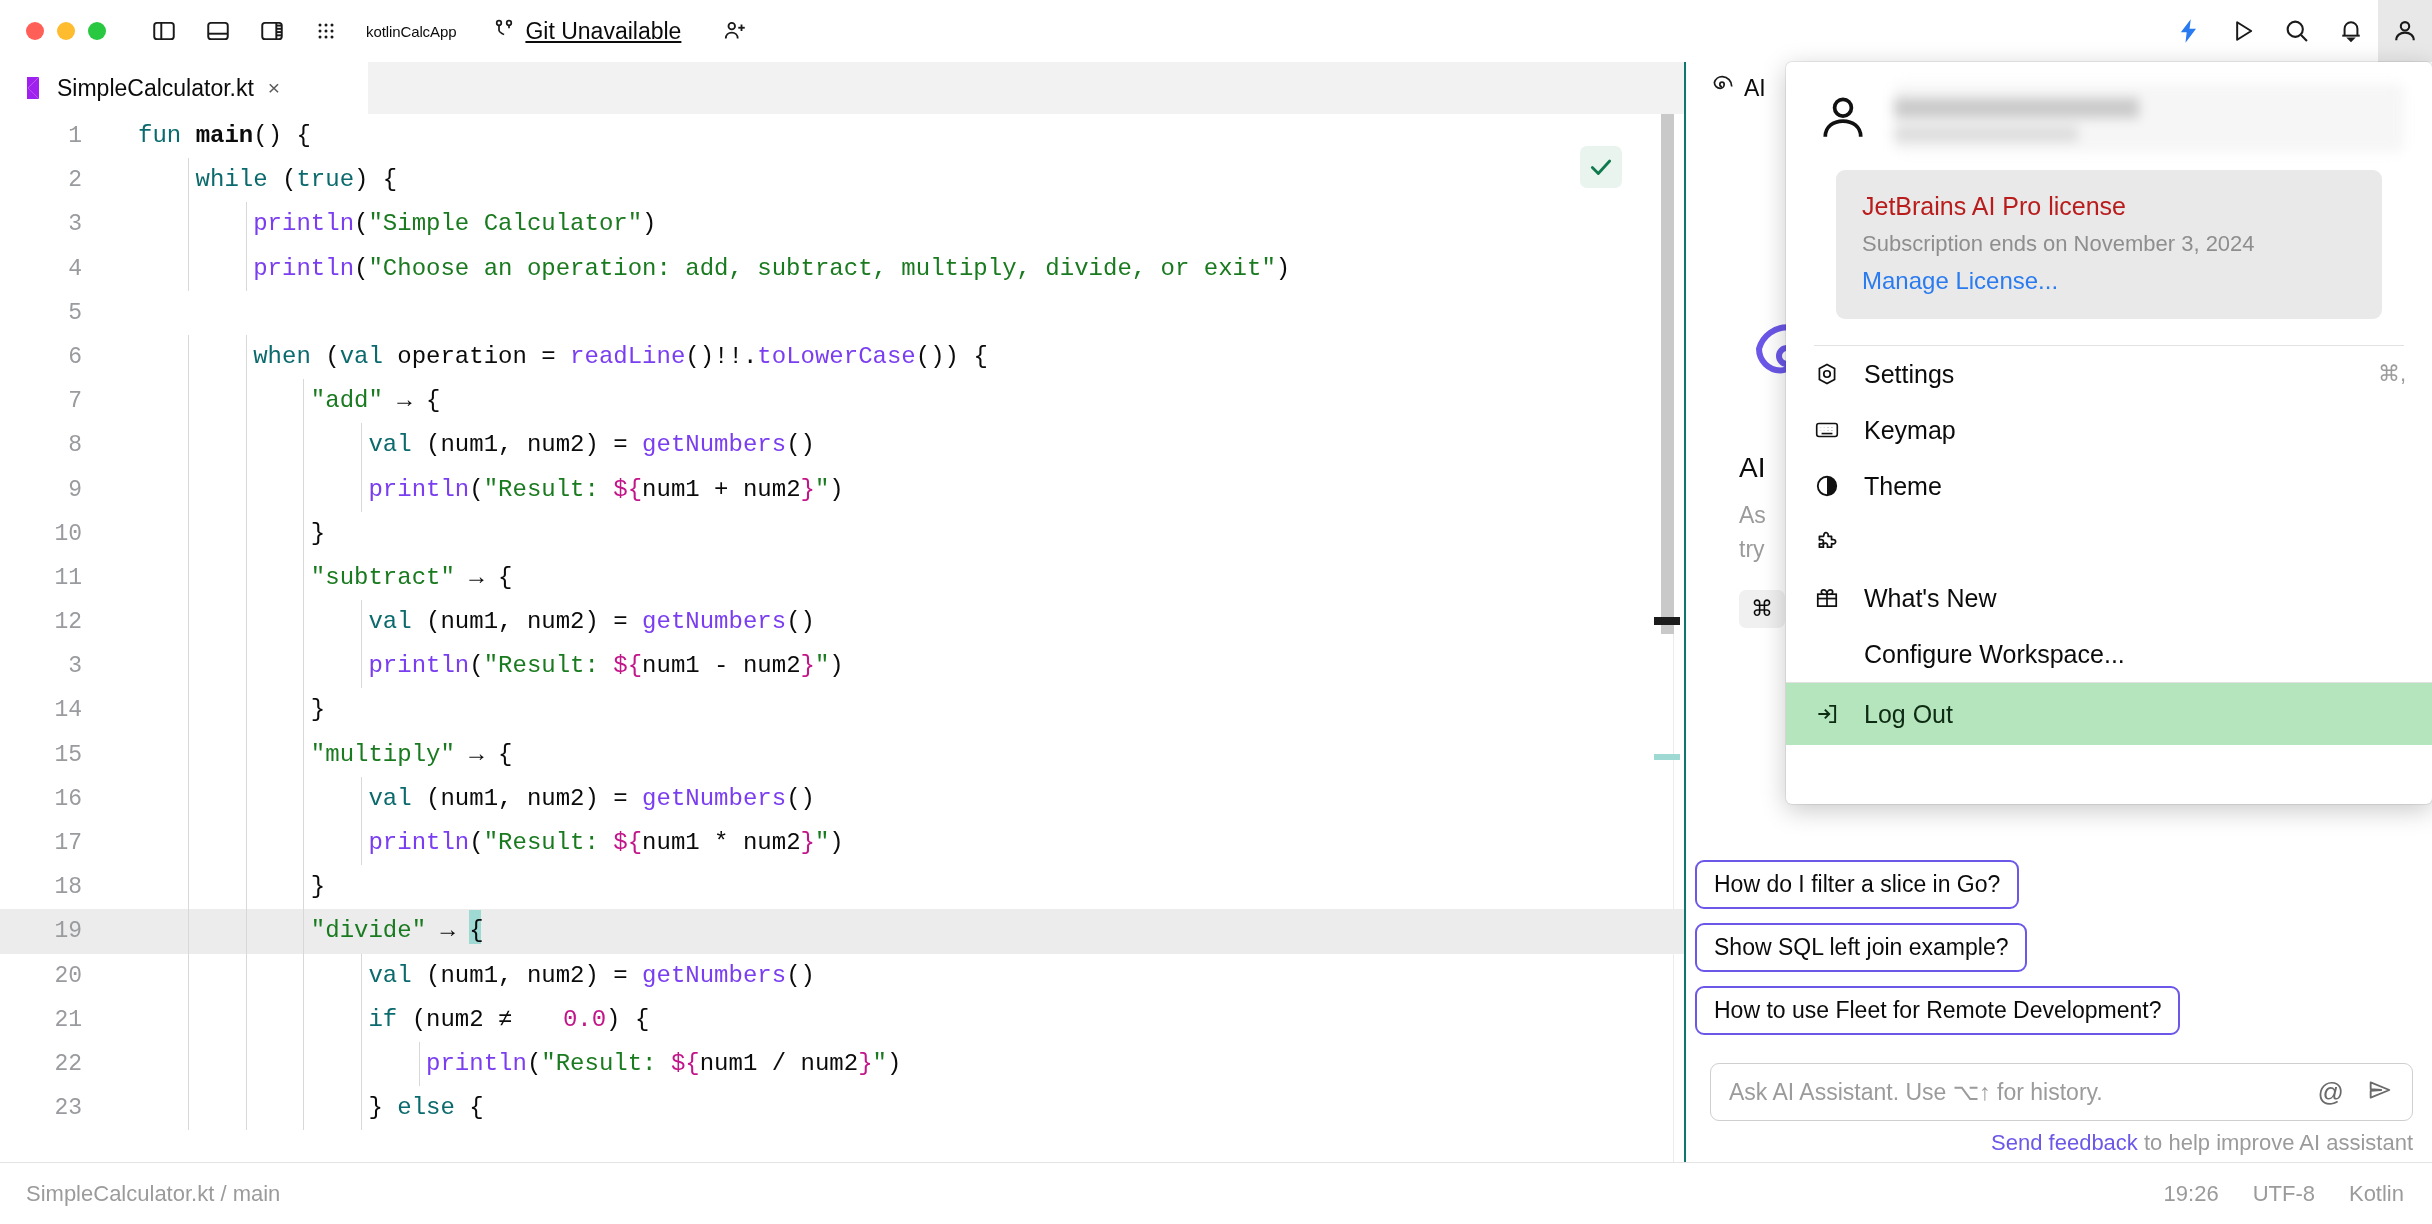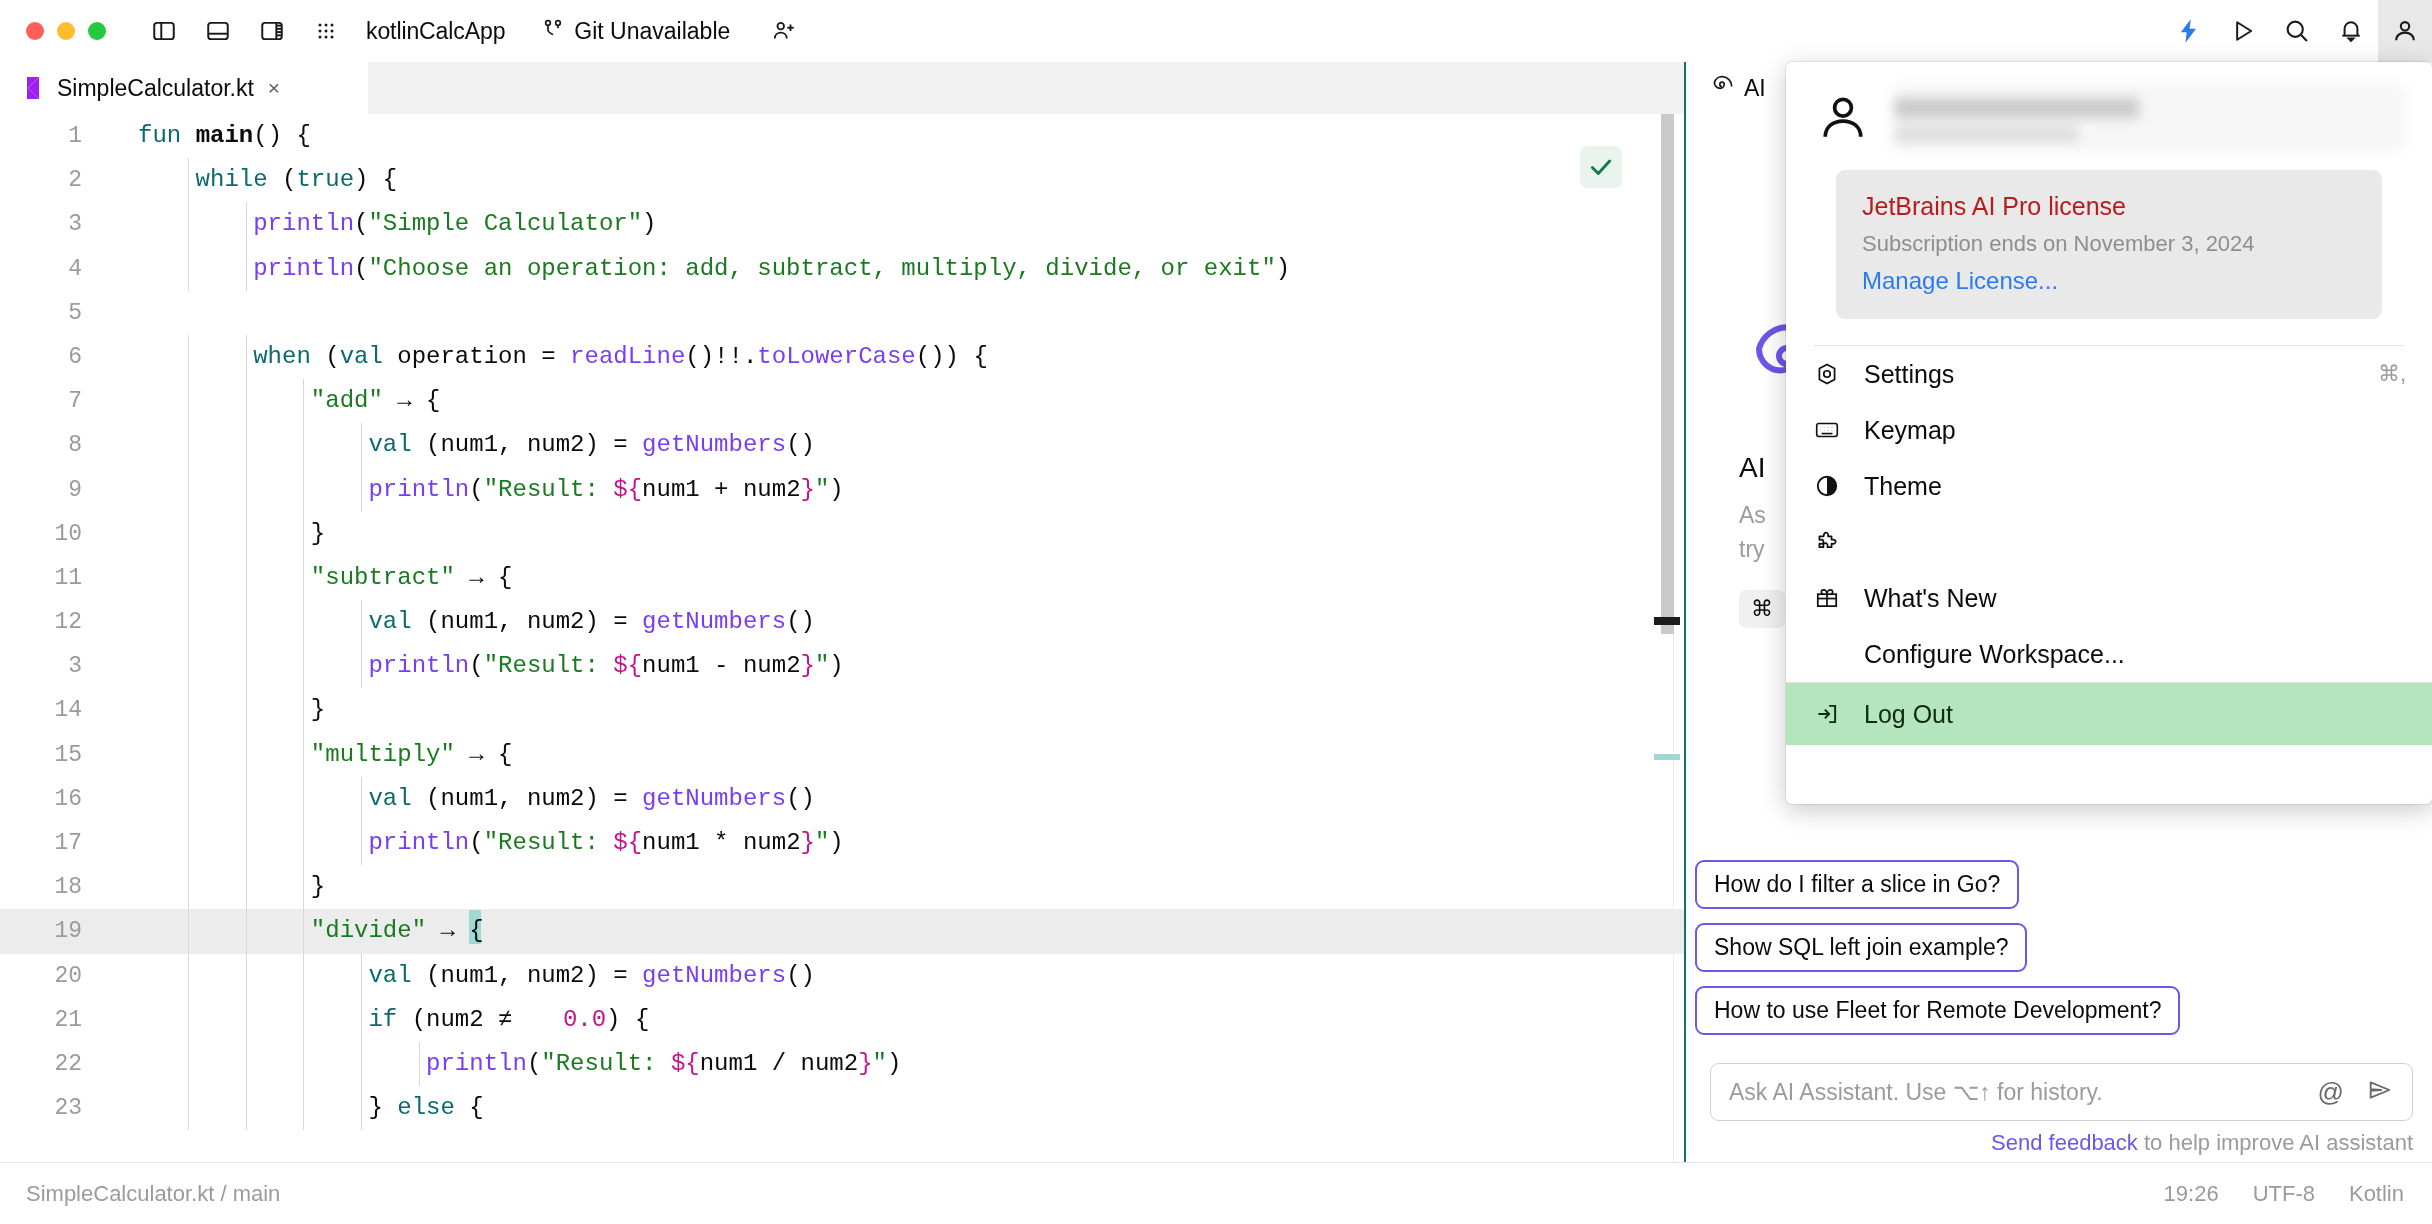--- a/index.html
+++ b/index.html
@@ -21,24 +21,24 @@
   .dot.red{background:#ff5f57;} .dot.yellow{background:#febc2e;} .dot.green{background:#28c840;}
 
   .tb-icons { display:flex; align-items:center; gap:14px; margin-left:38px; }
   .tb-btn {
     width:40px;height:40px;display:flex;align-items:center;justify-content:center;
     border-radius:6px; cursor:pointer;
   }
   .tb-btn svg{display:block;}
 
   .proj-name {
-    margin-left:20px; font-size:23px; color:#0b0b0b; letter-spacing:-0.1px;
+    margin-left:20px; font-size:15px; color:#0b0b0b; letter-spacing:-0.1px;
   }
   .git-wrap { display:flex; align-items:center; gap:9px; margin-left:36px; }
-  .git-text { font-size:23px; color:#0b0b0b; }
+  .git-text { font-size:23px; color:#0b0b0b;text-decoration:underline; }
   .addppl { margin-left:34px; width:40px;height:40px;display:flex;align-items:center;justify-content:center;cursor:pointer;}
 
   .tb-right { position:absolute; right:0; top:0; height:62px; display:flex; align-items:center; }
   .tb-right .tb-btn { width:54px; height:62px; border-radius:0; }
   .tb-right .tb-btn.active { background:#e8e8e8; }
 
   
   .editor-pane {
     position:absolute; left:0; top:62px; width:1686px; height:1100px;
     background:#b91c1c; border-right:2px solid #0f766e;

